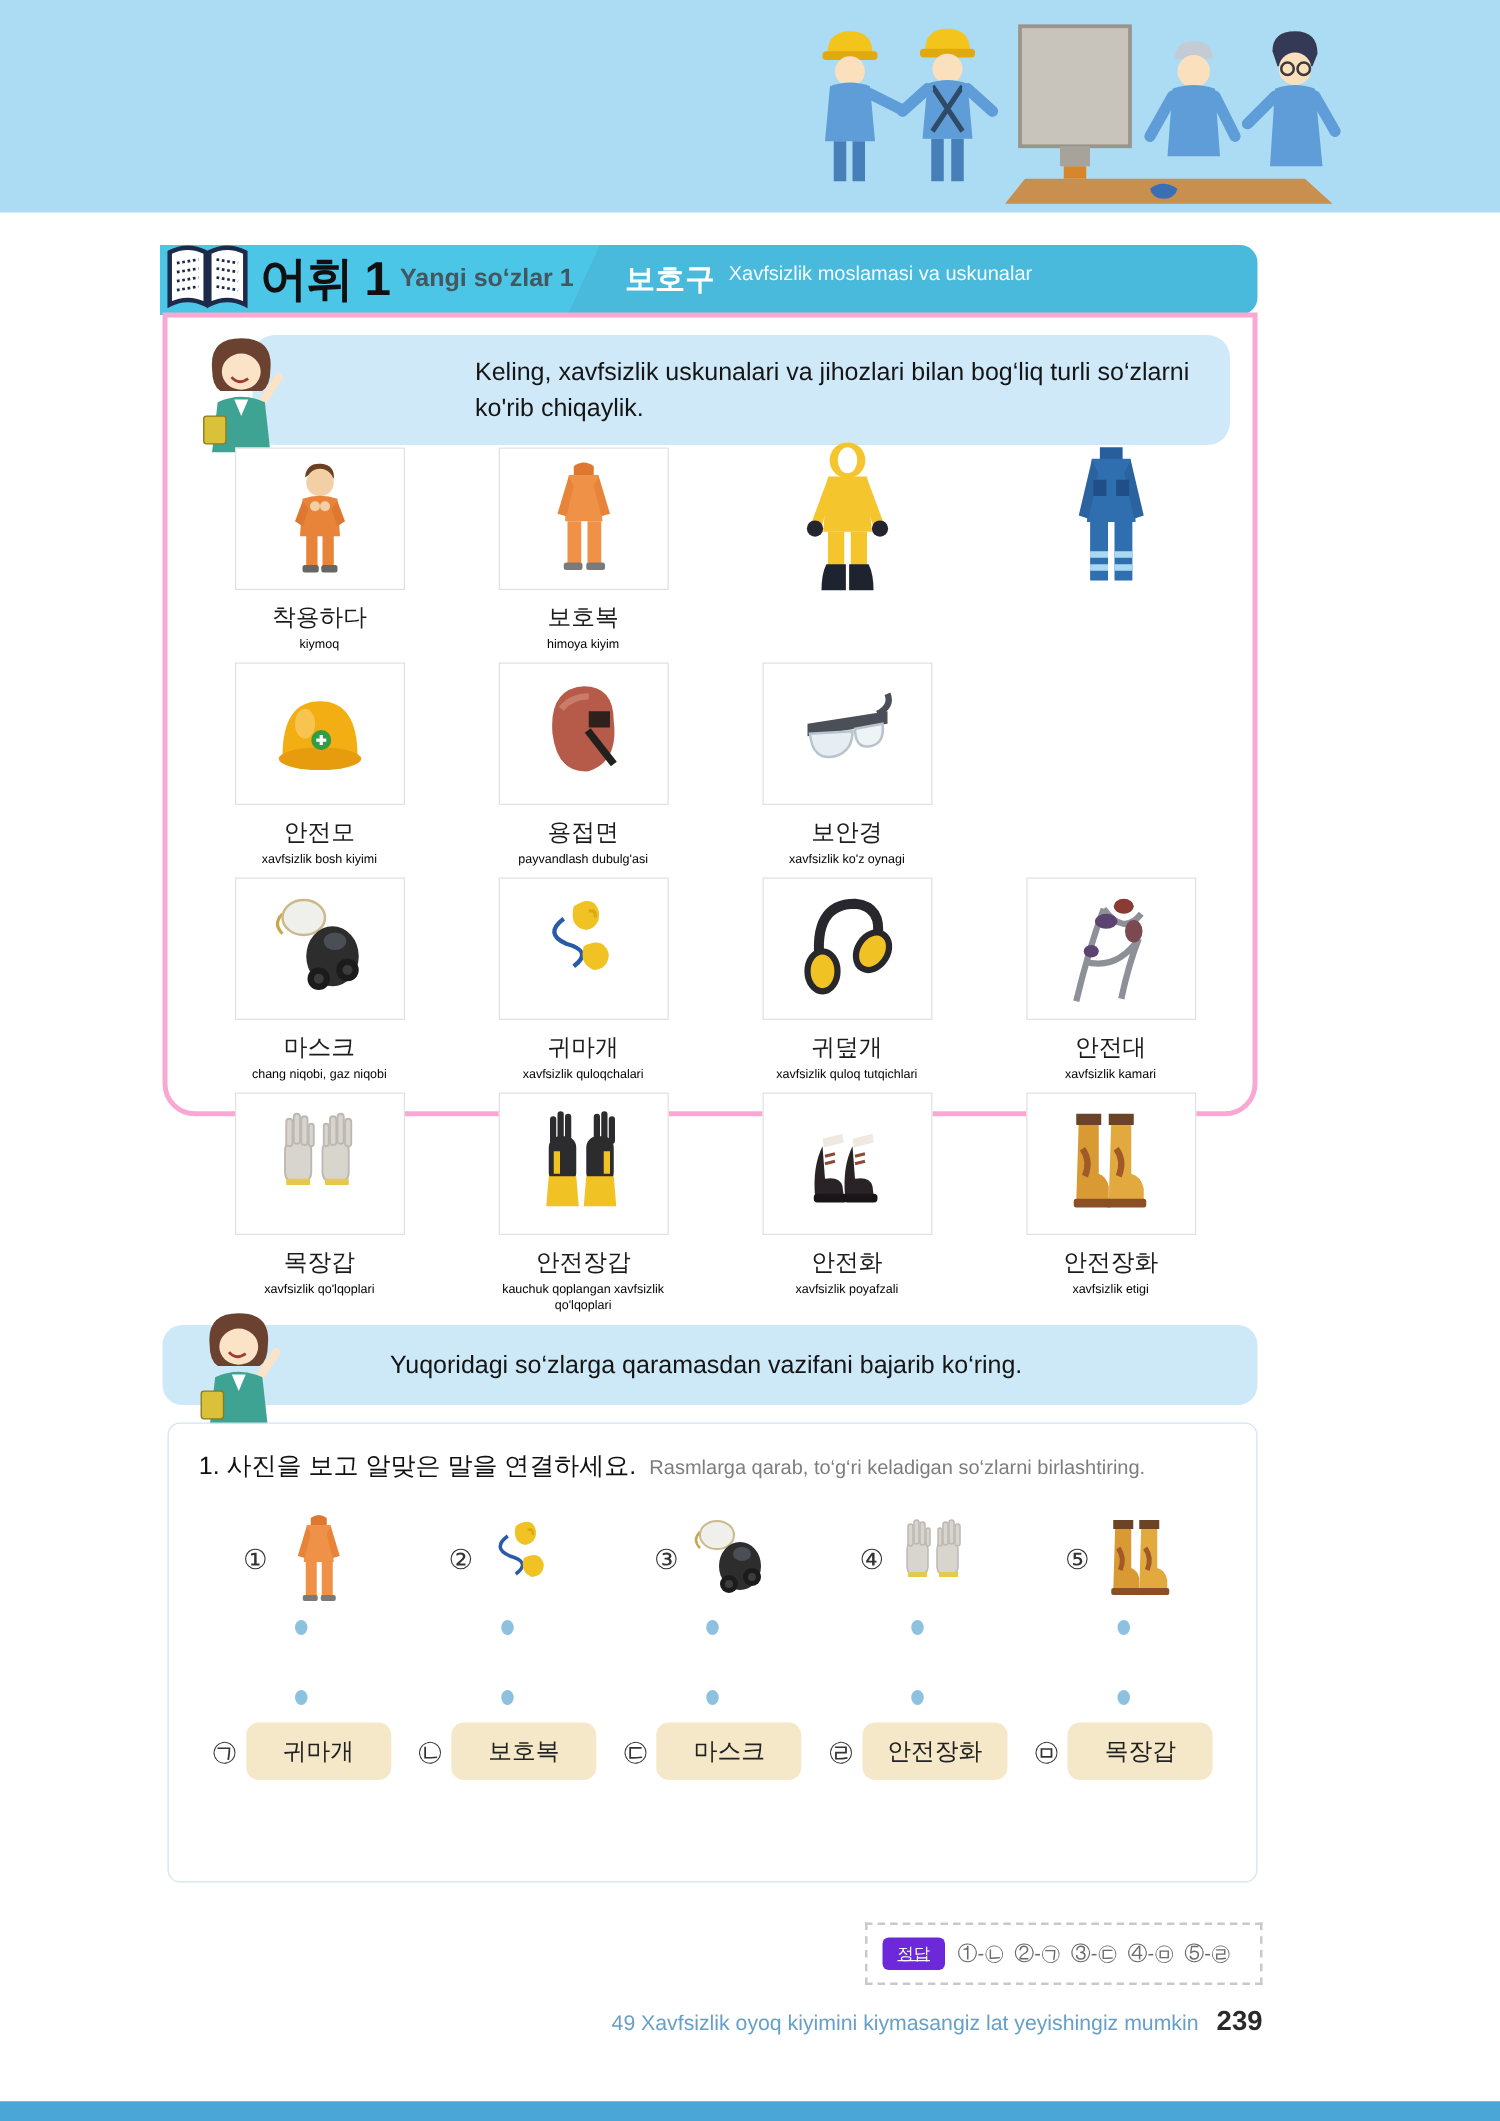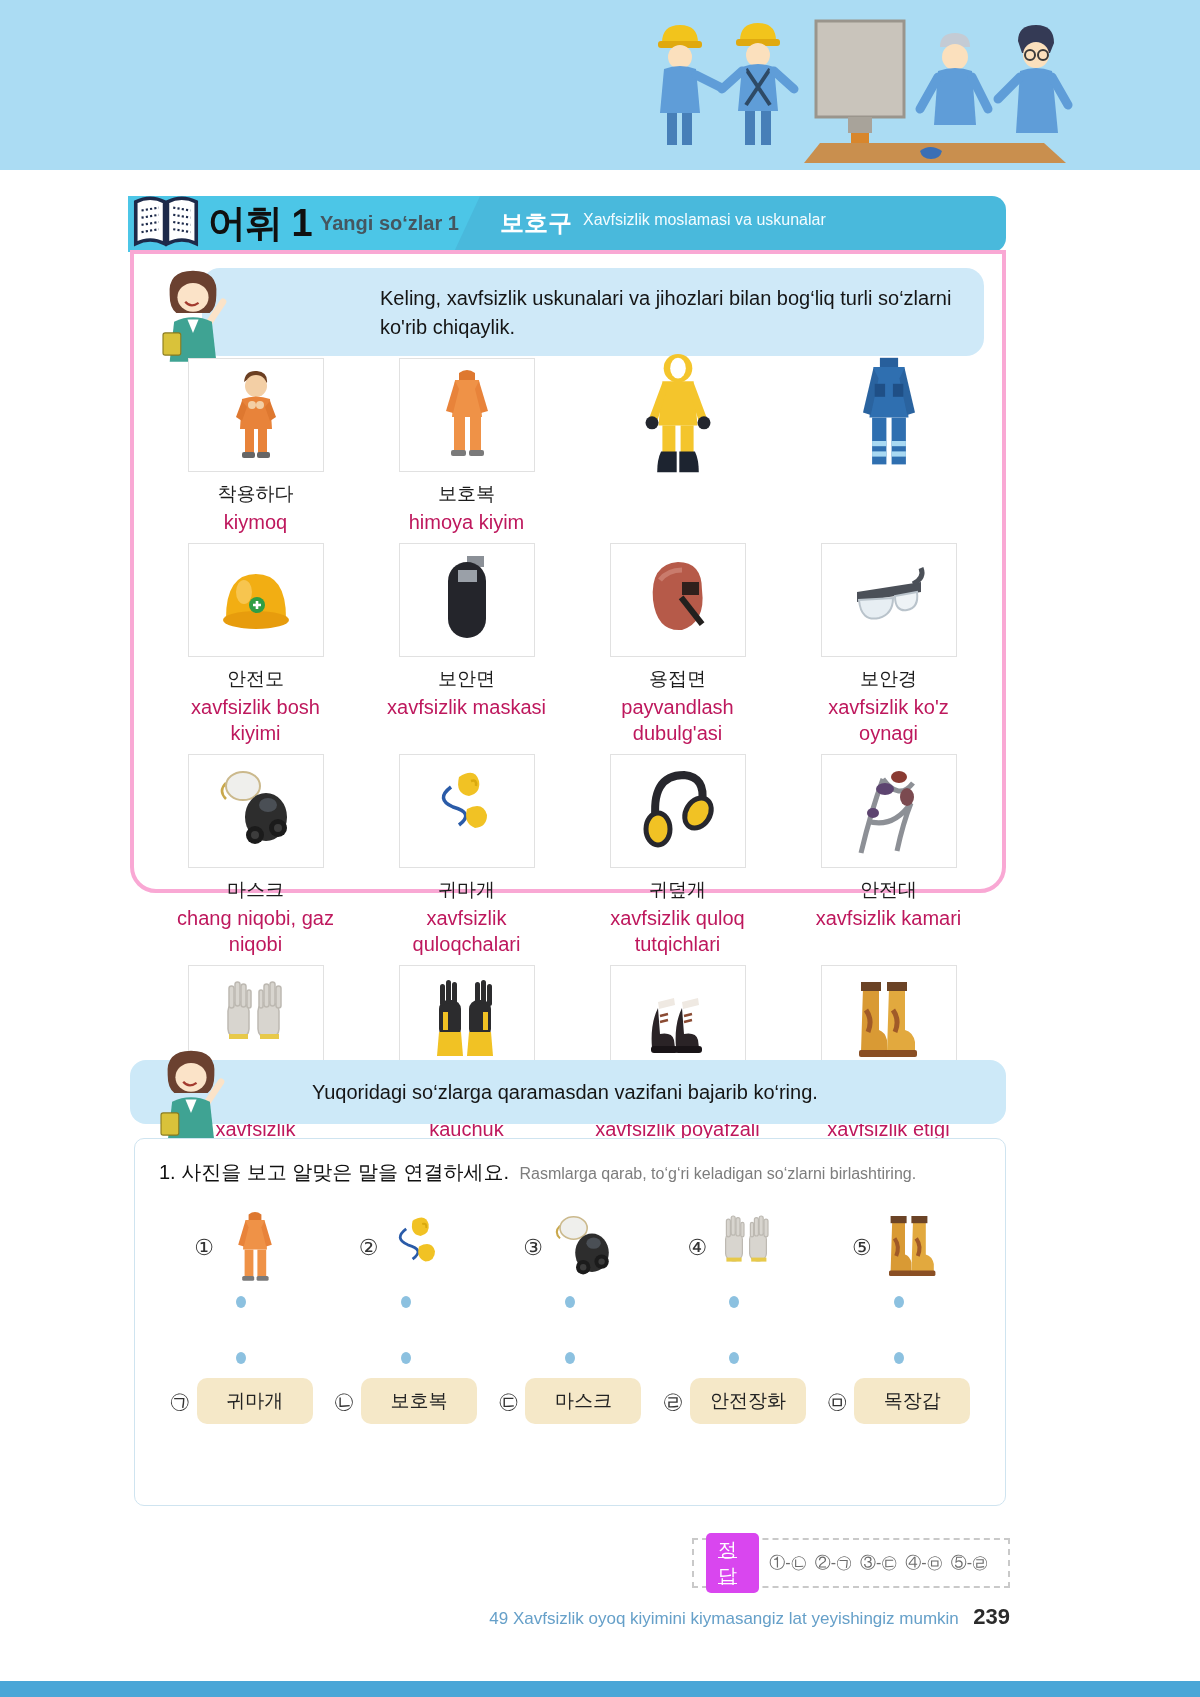--- a/index.html
+++ b/index.html
@@ -31,21 +31,21 @@
 
   .vgrid { position:absolute; left:38px; top:104px; width:800px; }
   .vrow { display:grid; grid-template-columns:repeat(4,1fr); column-gap:22px; margin-bottom:8px;gap:44px; }
   .vcell { text-align:center; }
   .vbox { width:136px; height:114px; border:1px solid #e1e1e1; background:#fff; margin:0 auto;
           display:flex; align-items:center; justify-content:center; }
   .vbox svg { width:94px; height:100px; }
   .vbox.noframe { border:none; }
   .vbox.noframe svg { width:104px; height:132px; }
   .ko { font-size:19px; color:#1c1c1c; margin-top:9px; }
-  .uz { font-size:20px; color:#be185d; margin-top:2px; line-height:1.3; }
+  .uz { font-size:10px; color:#000000; margin-top:2px; line-height:1.3; }
 
   
   .bubble2 { position:absolute; top:1060px; left:130px; width:876px; height:64px; background:#cde9f8;
              border-radius:16px; display:flex; align-items:center; padding-left:182px; }
   .bubble2 .btext { font-size:20px; color:#151515; }
   .t2 { left:22px; top:-16px; }
 
   
   .exercise { position:absolute; top:1138px; left:134px; width:872px; height:368px;
               border:1px solid #cfe4f0; border-radius:10px; background:#fff; padding:20px 24px 0 24px; }
@@ -62,21 +62,21 @@
   .dr2 { margin-top:44px; }
   .chiprow { display:grid; grid-template-columns:repeat(5,1fr); margin-top:14px; }
   .chipcell { display:flex; align-items:center; justify-content:center; }
   .chip-letter { font-size:20px; color:#333; margin-right:7px; }
   .chip { background:#f5e8c8; border-radius:10px; padding:10px 0; width:116px; text-align:center;
           font-size:19px; color:#222; }
 
   
   .answers { position:absolute; top:1538px; left:692px; width:318px; height:50px;
              border:2px dashed #c9c9c9; display:flex; align-items:center; padding:0 12px; }
-  .ans-badge { background:#d946ef; color:#fff; font-size:19px; border-radius:5px; padding:4px 12px; margin-right:10px;text-decoration:underline; }
+  .ans-badge { background:#6d28d9; color:#fff; font-size:13px; border-radius:5px; padding:4px 12px; margin-right:10px;text-decoration:underline; }
   .ans-item { font-size:16px; color:#6b6b6b; margin-right:8px; white-space:nowrap; }
 
   
   .footer { position:absolute; top:1604px; left:130px; width:880px; text-align:right; }
   .footer-title { font-size:17px; color:#66a0c9; }
   .footer-page { font-size:22px; font-weight:bold; color:#2b2b2b; margin-left:10px; }
   .bottom-bar { position:absolute; left:0; bottom:0; width:1200px; height:16px; background:#4aa6d7; }
 </style>
 </head>
 <body>
@@ -243,33 +243,20 @@
                 <path d="M10 68 Q10 24 40 24 Q70 24 70 68 Z" fill="#f2ae13"></path>
                 <ellipse cx="28" cy="42" rx="8" ry="12" fill="#f8c95a" opacity="0.85"></ellipse>
                 <ellipse cx="40" cy="70" rx="33" ry="9" fill="#e79c0d"></ellipse>
                 <circle cx="41" cy="55" r="8" fill="#2f9e44"></circle>
                 <path d="M37 55 h8 M41 51 v8" stroke="#ffffff" stroke-width="2.6"></path>
               </svg>
             </div>
           </div>
         <div class="ko">안전모</div>
         <div class="uz">xavfsizlik bosh kiyimi</div>
-      </div>
-      <div class="vcell">
-        <div class="vbox">
-            <div class="vimg" style="width: 94px; height: 100px;">
-              <svg viewBox="0 0 80 100" style="width: 100%; height: 100%; display: block;">
-                <rect x="40" y="6" width="17" height="11" fill="#8b9097"></rect>
-                <rect x="21" y="12" width="38" height="76" rx="19" fill="#24252b"></rect>
-                <rect x="31" y="20" width="19" height="12" fill="#9aa0a8"></rect>
-              </svg>
-            </div>
-          </div>
-        <div class="ko">보안면</div>
-        <div class="uz">xavfsizlik maskasi</div>
       </div>
       <div class="vcell">
         <div class="vbox">
             <div class="vimg" style="width: 94px; height: 100px;">
               <svg viewBox="0 0 80 100" style="width: 100%; height: 100%; display: block;">
                 <path d="M15 50 Q12 14 40 12 Q64 12 64 40 Q68 72 44 80 Q19 82 15 50Z" fill="#b65a49"></path>
                 <path d="M22 30 Q30 20 44 20" stroke="#c97b6c" stroke-width="5" fill="none"></path>
                 <rect x="44" y="32" width="17" height="13" fill="#30201c"></rect>
                 <rect x="50" y="44" width="6" height="34" transform="rotate(-38 53 60)" fill="#22201e"></rect>
               </svg>

